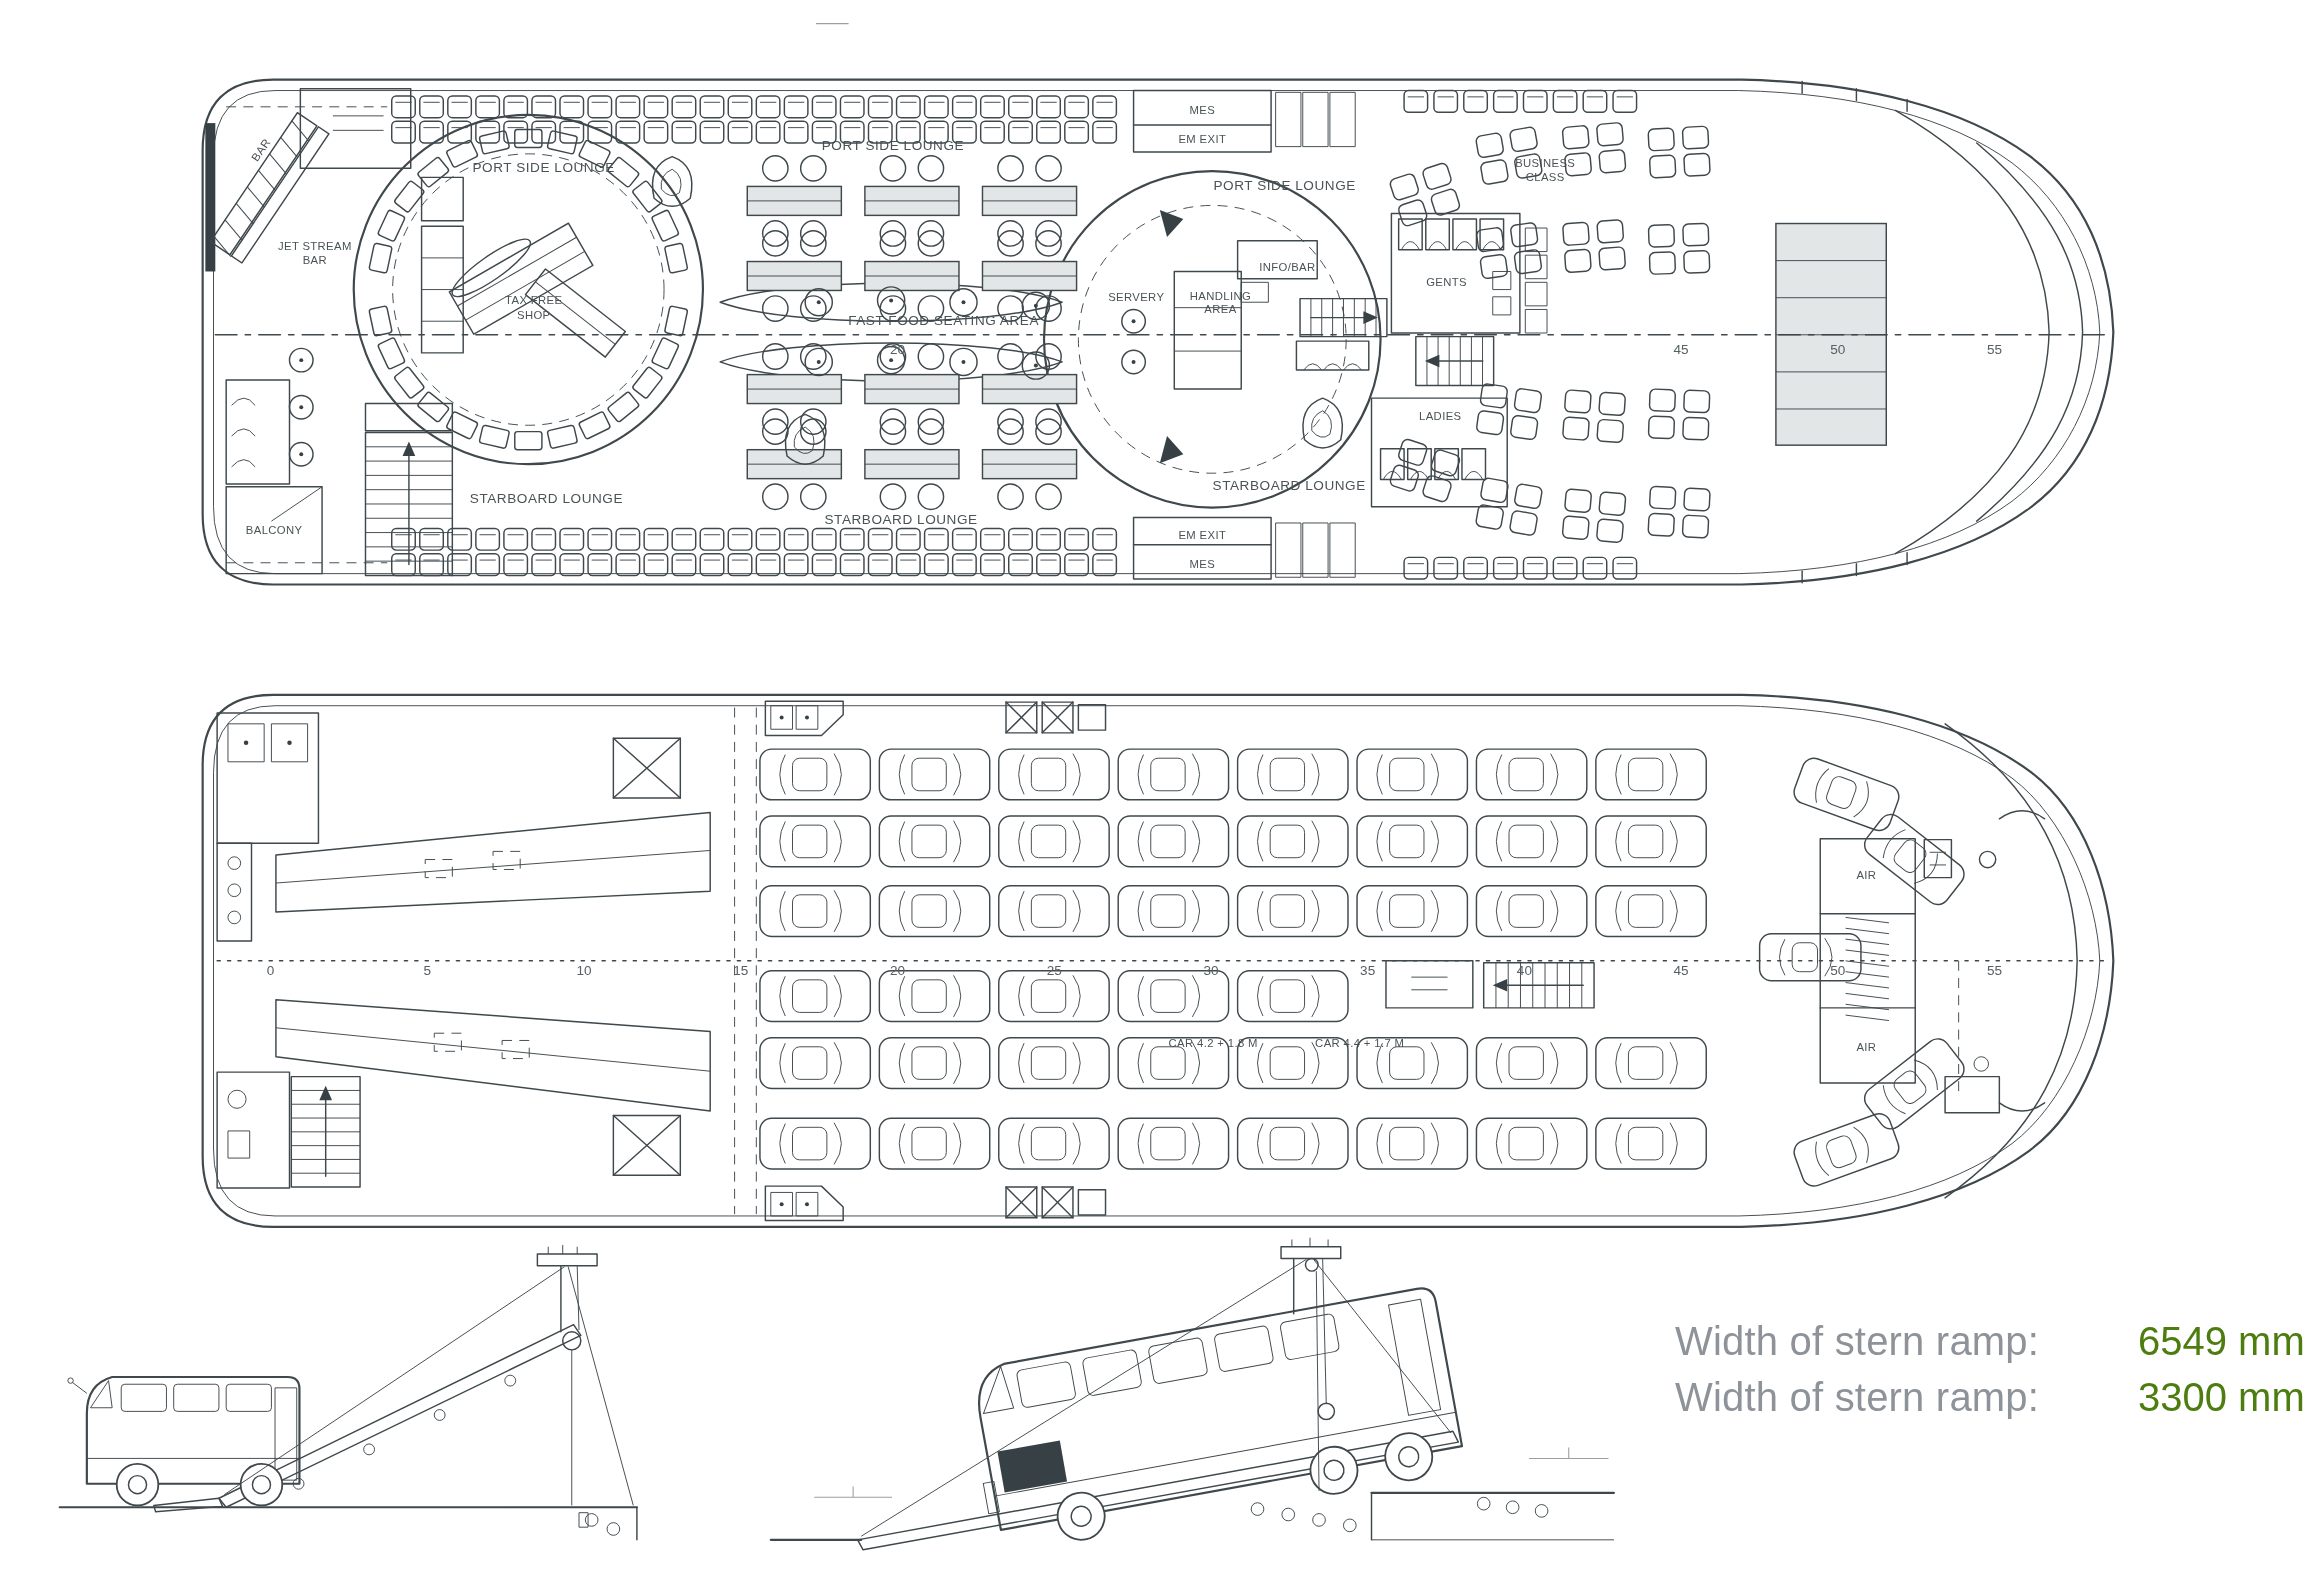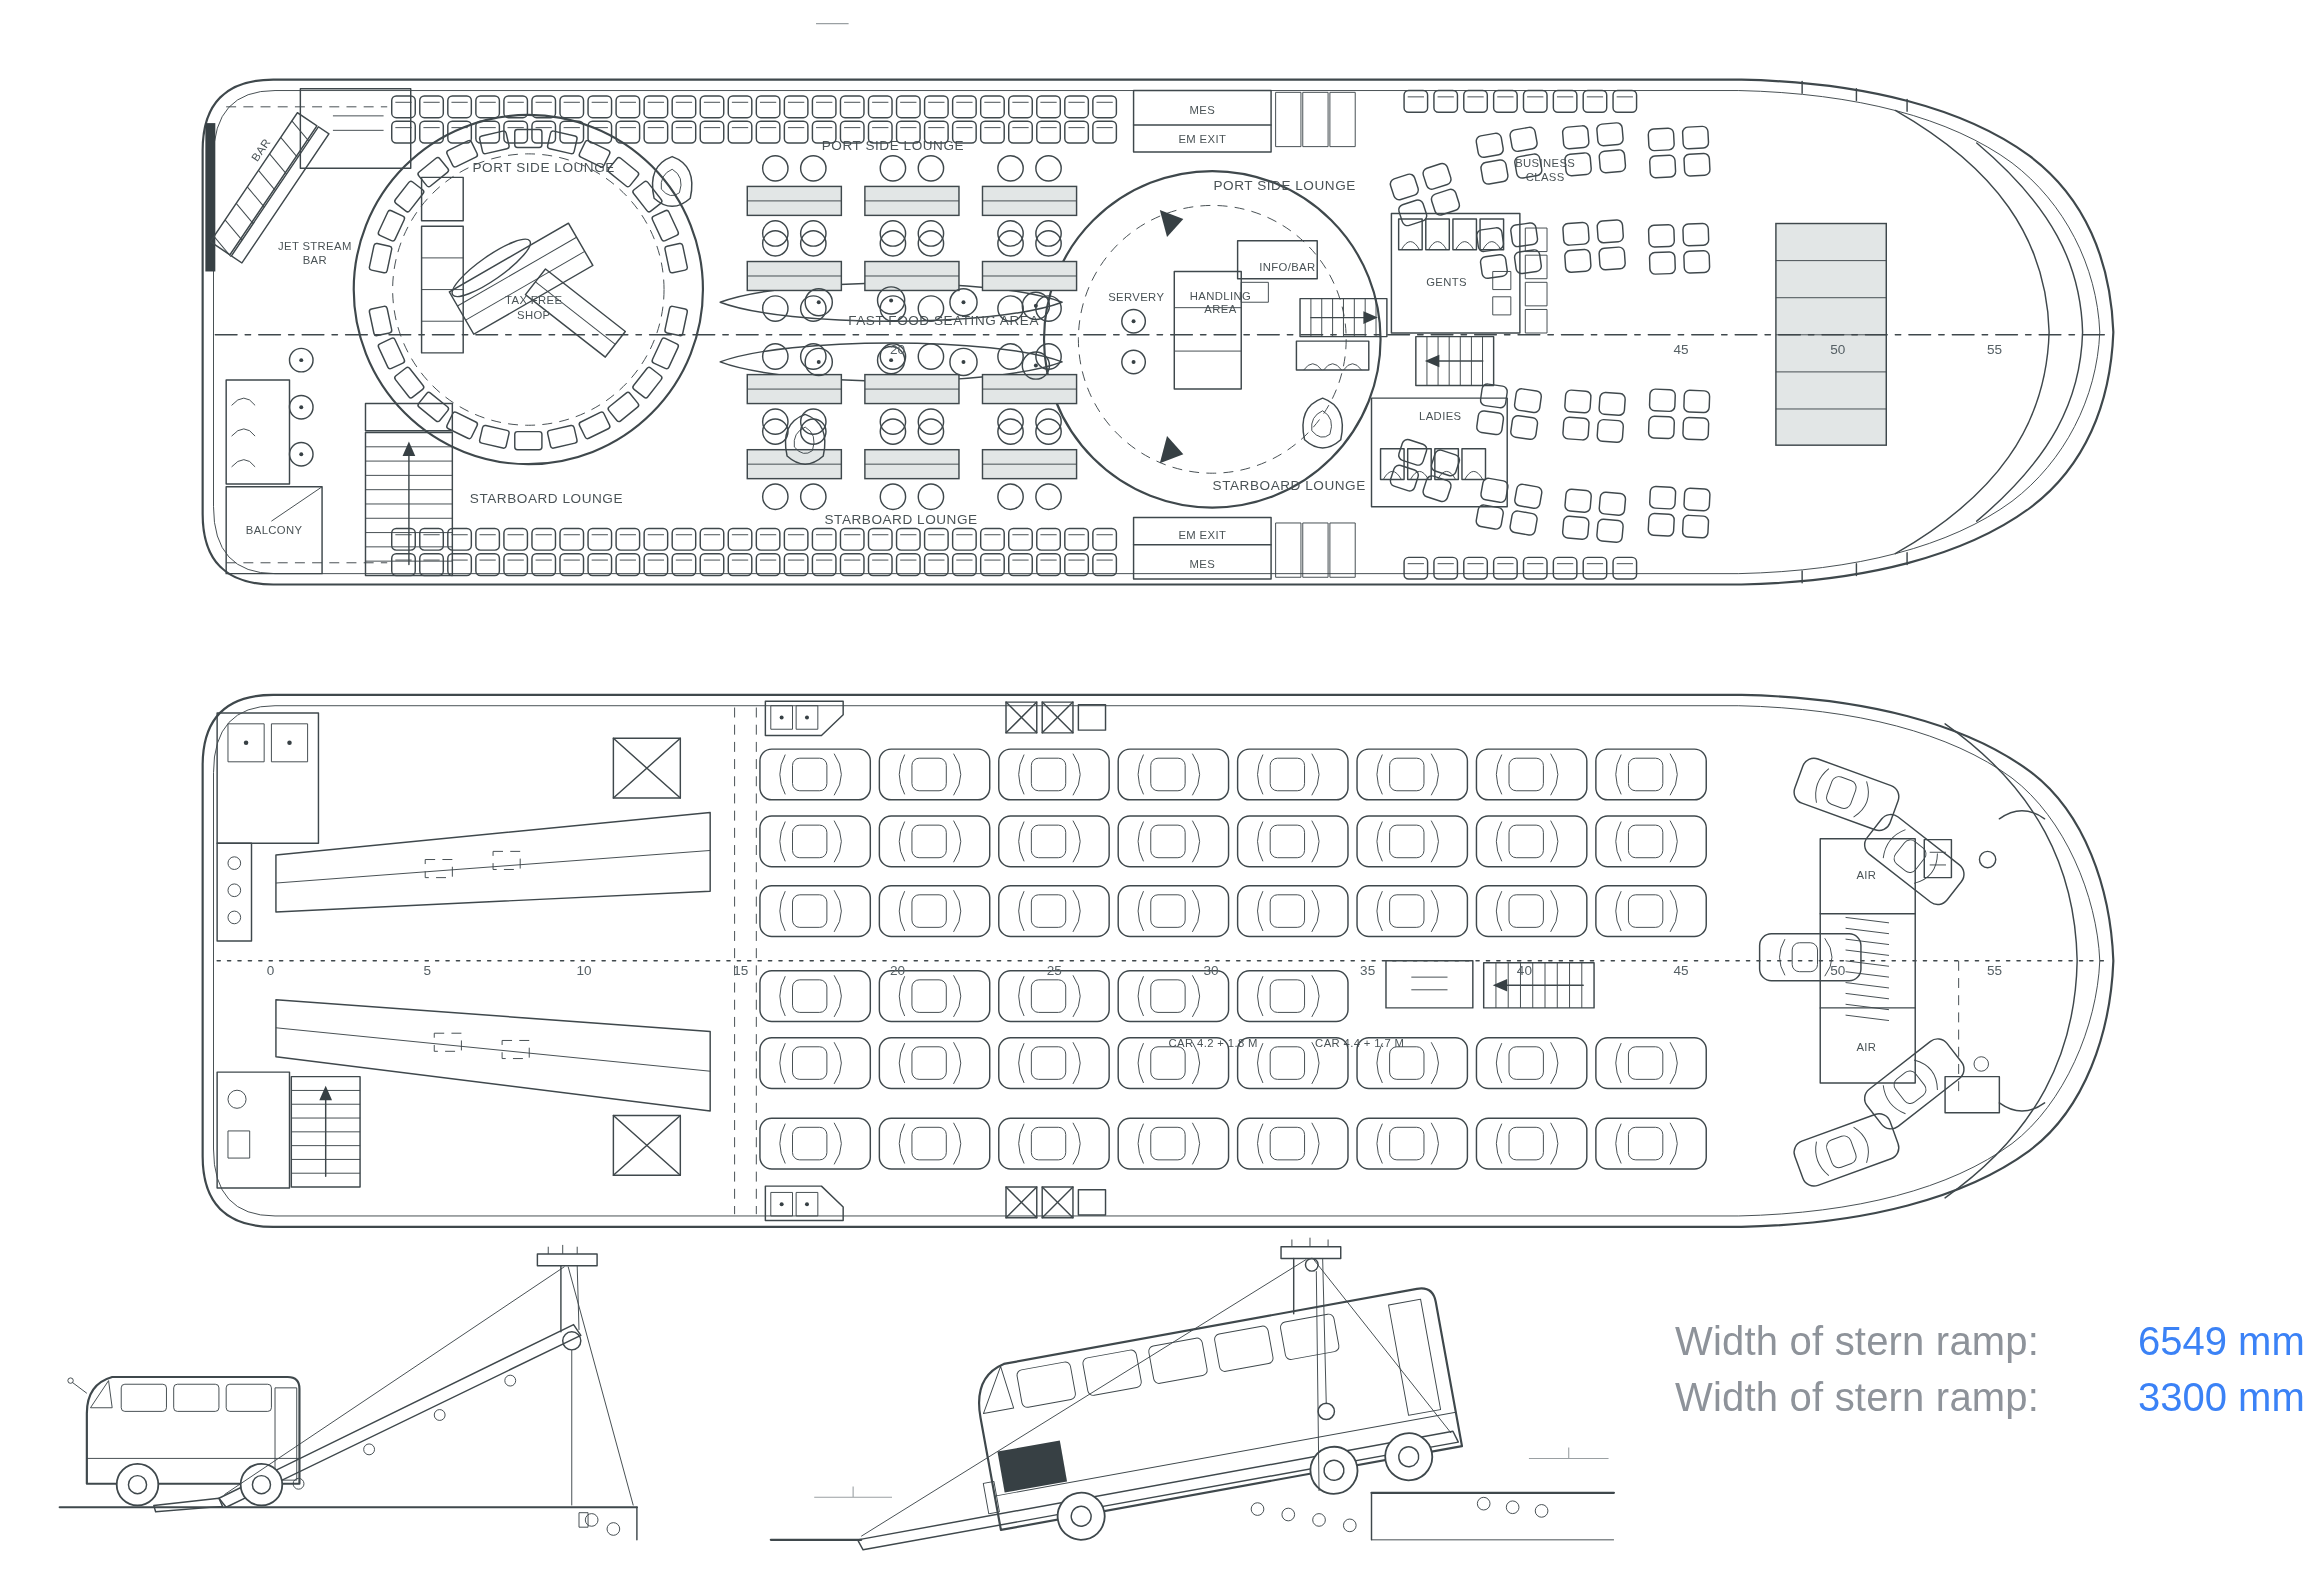--- a/index.html
+++ b/index.html
@@ -19,21 +19,21 @@
   .gr{stroke:#9aa0a3;stroke-width:1.2;fill:none}
   .dotf{fill:#374044;stroke:none}
   text{font-family:"Liberation Sans",sans-serif;user-select:none}
   .lbl{font-size:15px;fill:#4a5356;text-anchor:middle;letter-spacing:.6px}
   .xs{font-size:12.5px;letter-spacing:.4px}
   .num{font-size:15px;fill:#566065;text-anchor:middle}
   
   .specs{position:absolute;left:1675px;top:1313px;width:638px}
   .spec-row{display:flex;height:56px;align-items:center}
   .spec-label{width:463px;font-size:40px;color:#8e939a;letter-spacing:0.2px}
-  .spec-value{font-size:40px;color:#3b82f6;font-weight:500}
+  .spec-value{font-size:40px;color:#4d7c0f;font-weight:500}
 </style>
 </head>
 <body>
 
 <div id="page">
 <svg width="2316" height="1577" viewBox="0 0 2560 1743">
 
   <line x1="902" y1="26" x2="938" y2="26" class="gr"></line>
 
   <g id="deckTop">

